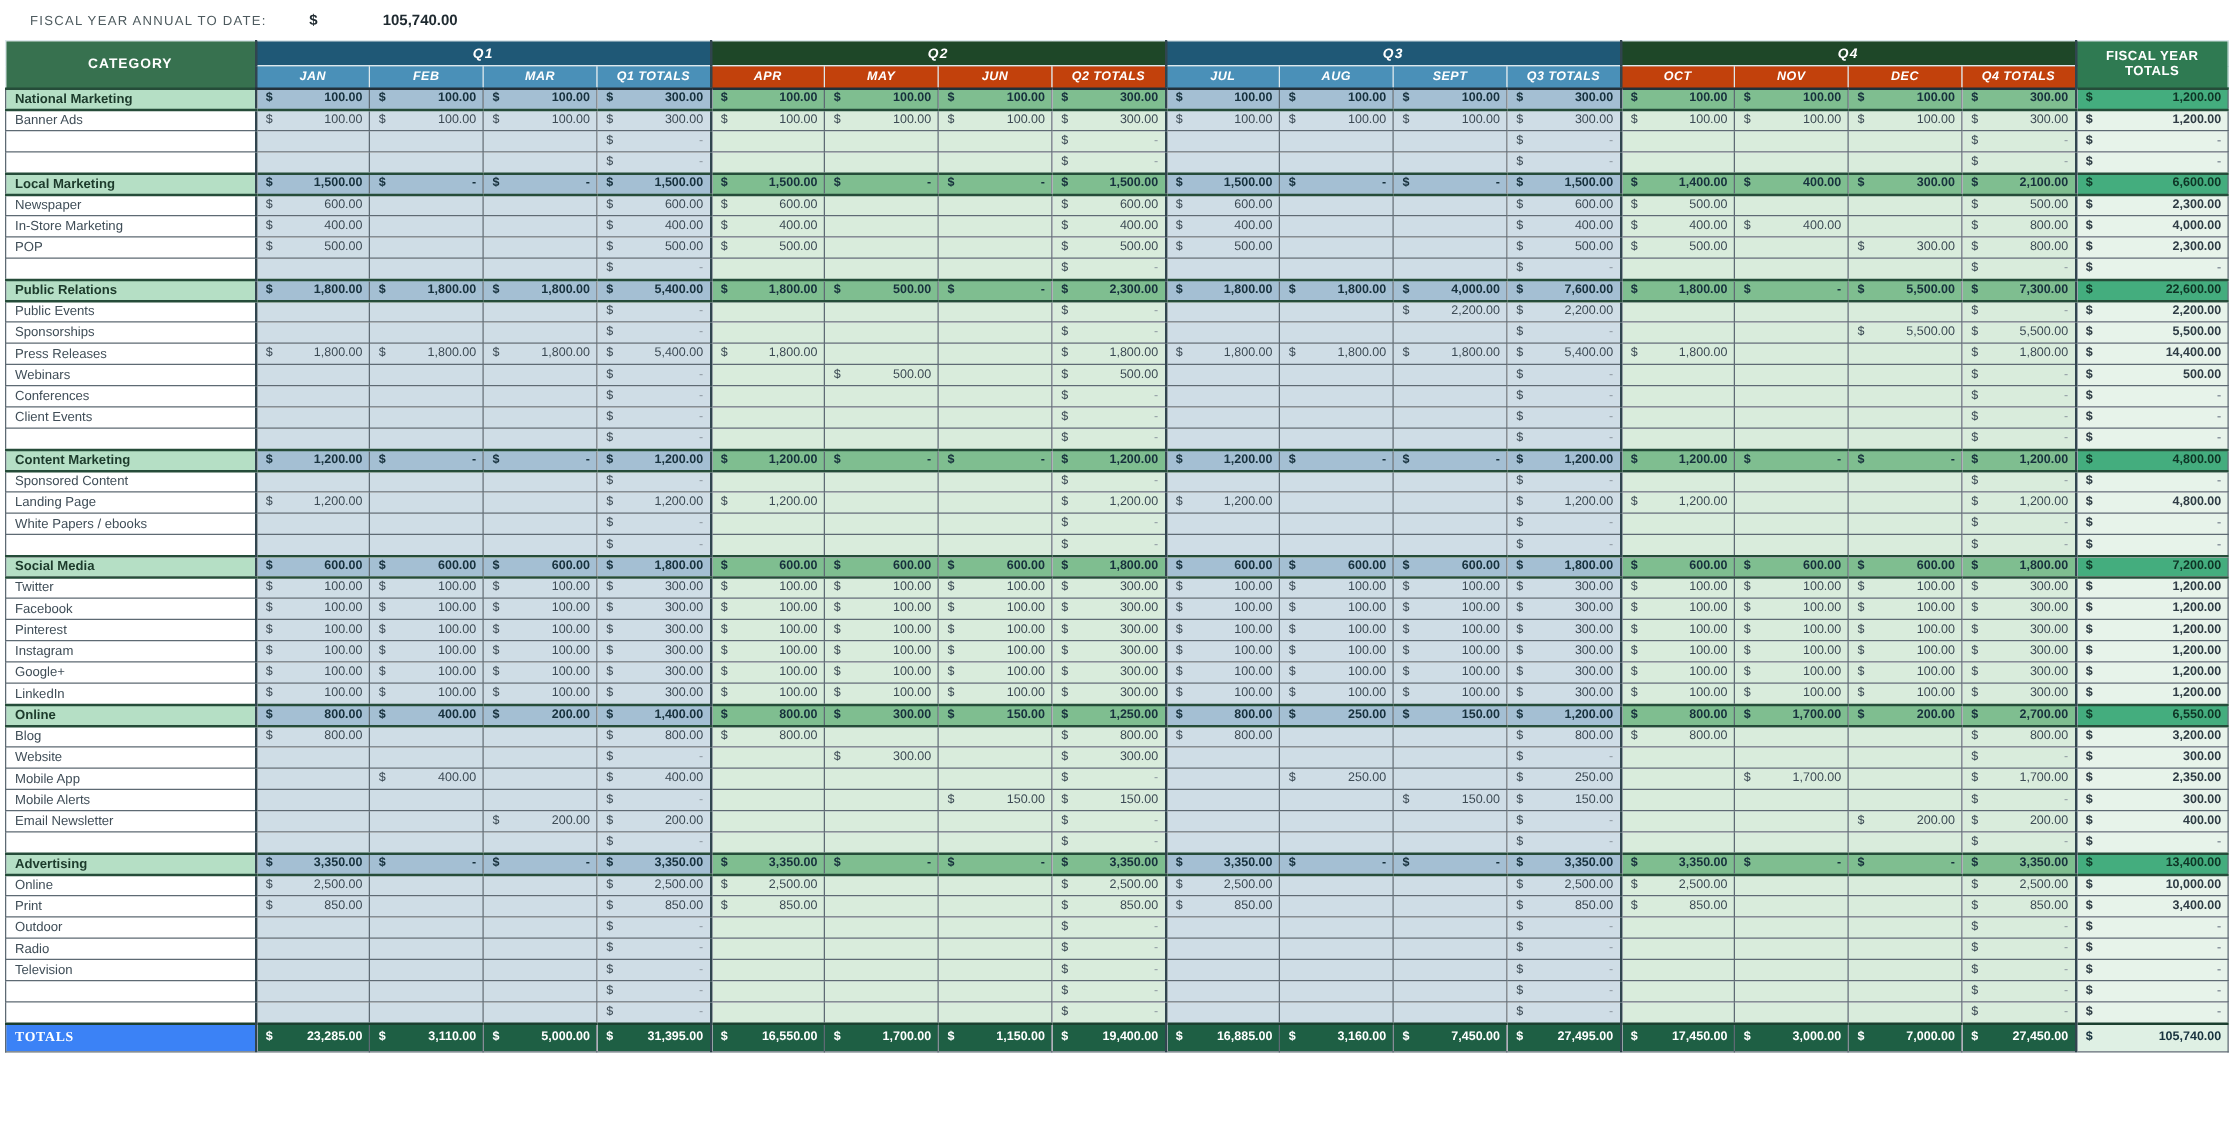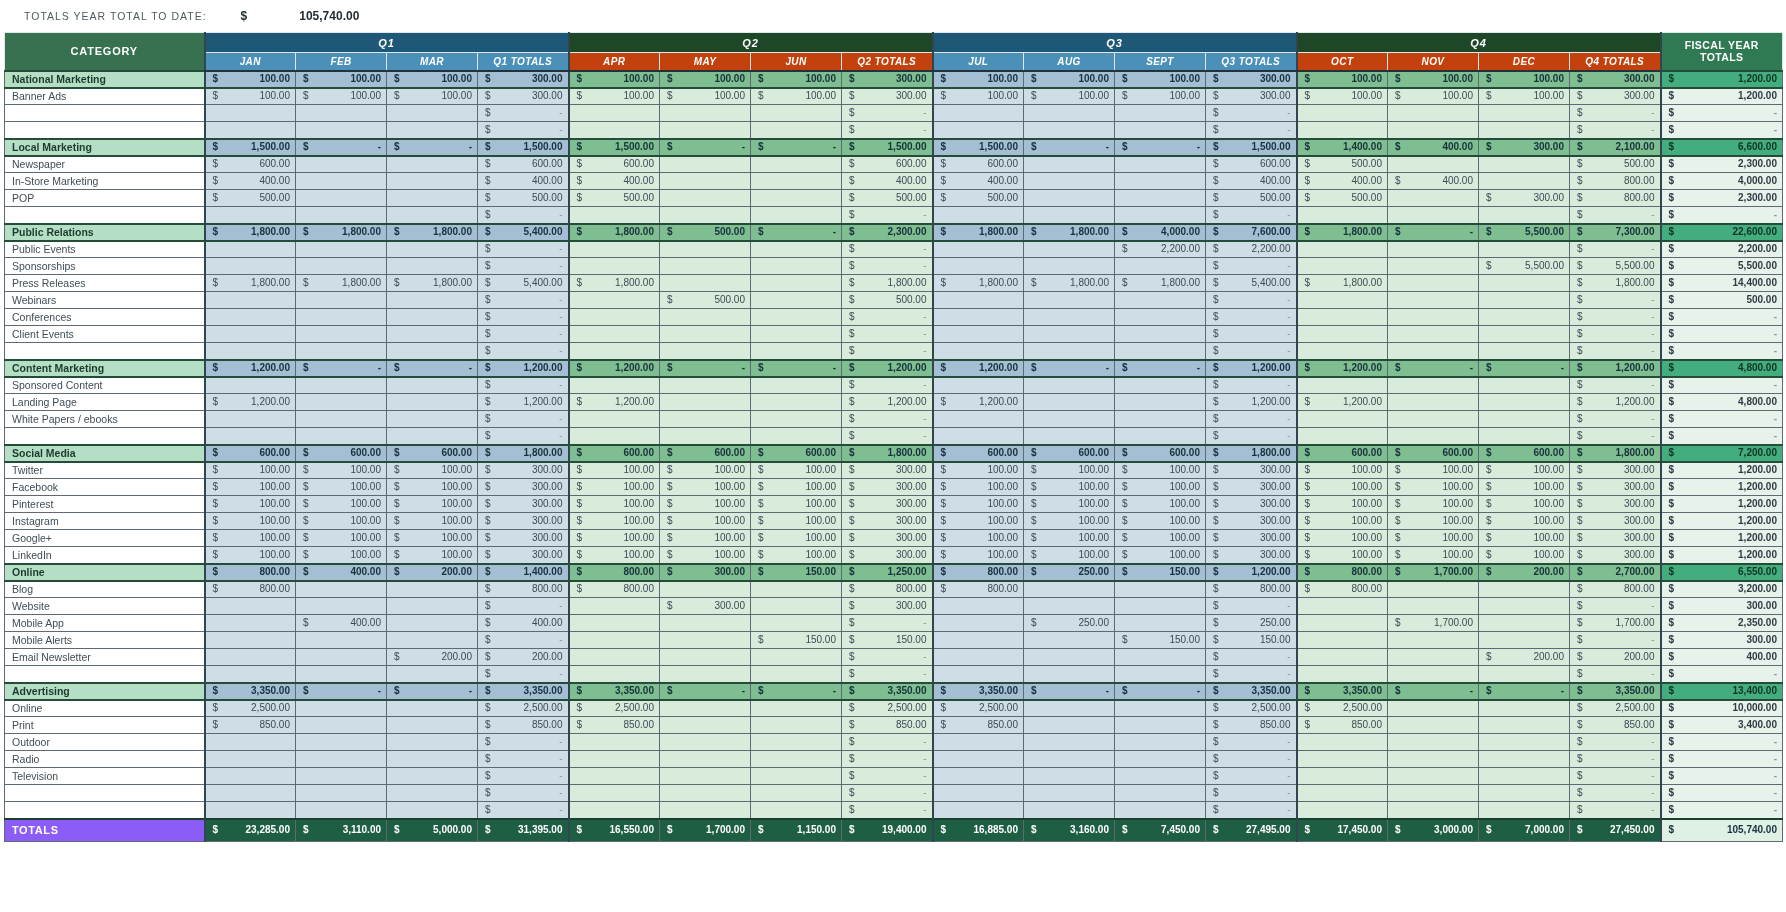--- a/index.html
+++ b/index.html
@@ -33,31 +33,31 @@
   .q-blue { background:#cfdde6; } .q-blue.sec { background:#a4bfd3; }
   .q-green { background:#d9ecdc; } .q-green.sec { background:#7fbe90; }
   .fy { background:#e7f3ea; font-weight:bold; color:#2e3b44; }
   tr.section .fy { background:#44ad7e; color:#0e3425; }
   tr.section td { border-top:2px solid #254c39; border-bottom:2px solid #254c39; }
   .qb { border-left:2px solid #31454f; }
   .val.dash { color:#8d98a0; }
   tr.section .val.dash, tr.totals .val.dash { color:inherit; }
 
   tr.totals td { height:23px; font-weight:bold; border-top:2px solid #1b3f2f; }
-  tr.totals .cat { background:#8b5cf6; color:#fff; font-size:11px; letter-spacing:.6px; }
+  tr.totals .cat { background:#3b82f6; color:#fff; font-size:11px; letter-spacing:.6px;font-family:Liberation Serif, serif; }
   tr.totals td.m { background:#1e5f44; color:#fff; }
   tr.totals .fy { background:#dff0e4; color:#17313d; }
 </style>
 </head>
 <body>
 
 <div class="page">
   <div class="topbar">
     <div class="fiscal">
-      <span class="fiscal-label">TOTALS YEAR TOTAL TO DATE:</span>
+      <span class="fiscal-label">FISCAL YEAR ANNUAL TO DATE:</span>
       <span class="fiscal-cur">$</span>
       <span class="fiscal-value">105,740.00</span>
     </div>
   </div>
   <table id="budget-table">
       <colgroup>
         <col class="c-cat">
         <col class="c-m">
         <col class="c-m">
         <col class="c-m">

